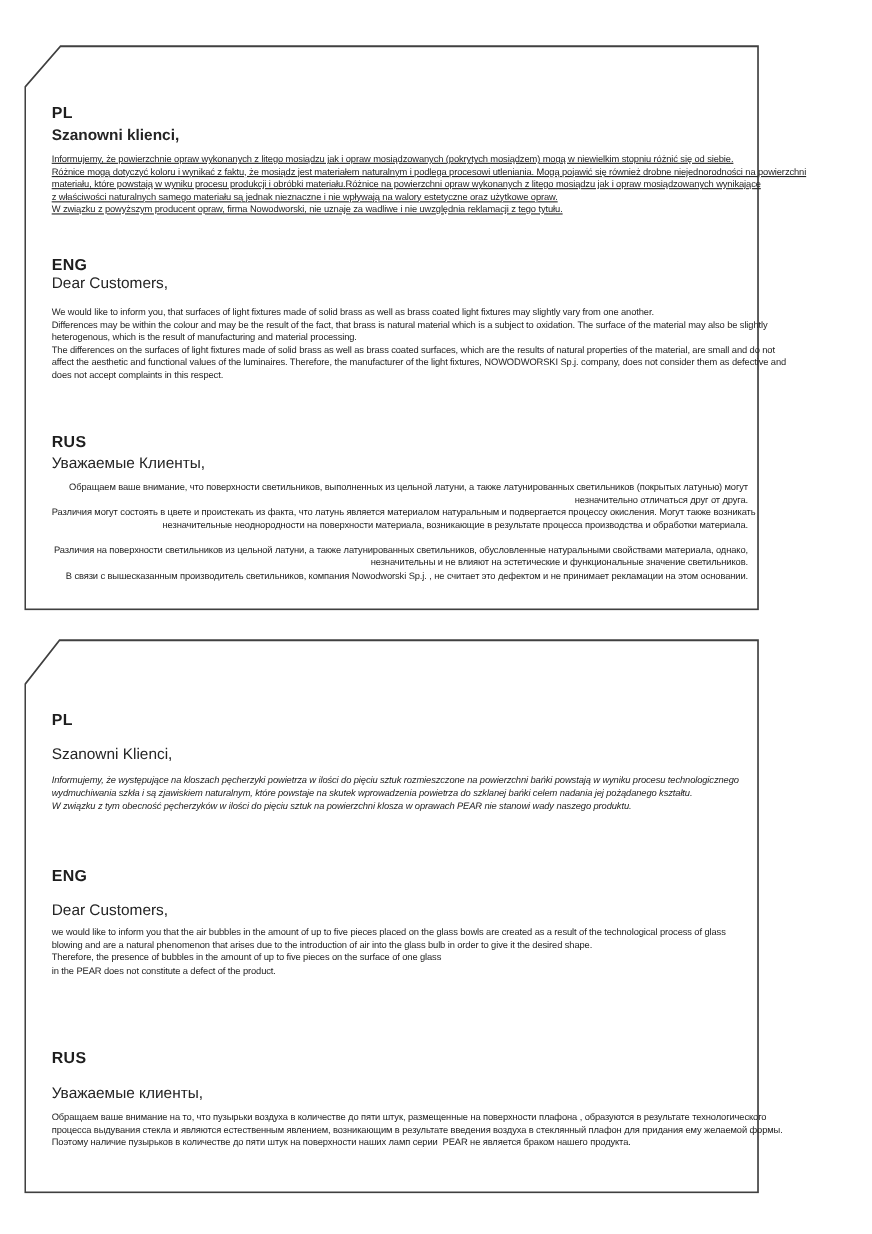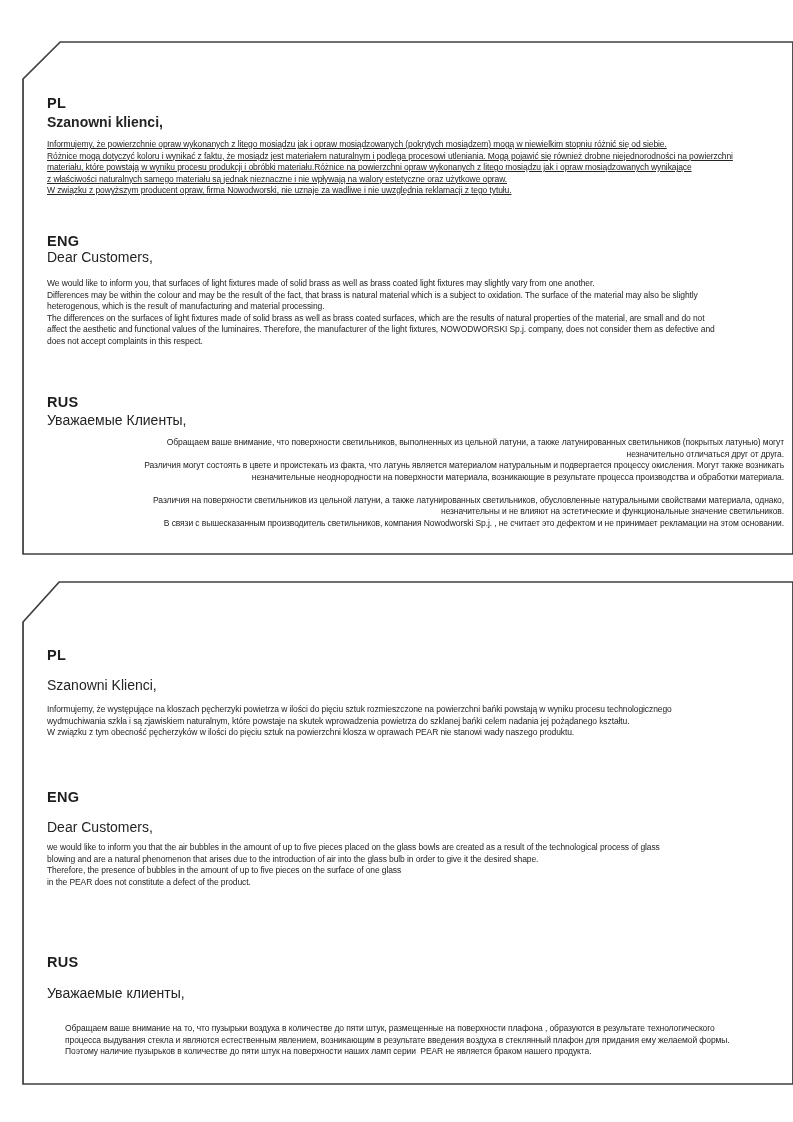--- a/index.html
+++ b/index.html
@@ -5,21 +5,21 @@
   html, body { margin: 0; padding: 0; }
   body {
     width: 793px; height: 1122px;
     background: #ffffff;
     font-family: "Liberation Sans", sans-serif;
     color: #262626;
     -webkit-font-smoothing: antialiased;
   }
   .page { position: relative; width: 793px; height: 1122px; background: #ffffff; overflow: hidden; }
 
-  .box { position: absolute; left: 22px; width: 772px; }
+  .box { position: absolute; left: 22px; width: 668px; }
   .box1 { top: 41px; height: 514px; }
   .box2 { top: 581px; height: 504px; }
   .frame { position: absolute; left: 0; top: 0; width: 100%; height: 100%; display: block; }
 
   .section { position: absolute; left: 25px; right: 10px; }
   .heading {
     position: absolute; top: 0; left: 0;
     font-size: 14.5px; font-weight: bold; line-height: 14px;
     letter-spacing: 0.3px; color: #1e1e1e;
   }
@@ -34,23 +34,23 @@
     color: #242424;
     white-space: pre; overflow: visible;
   }
 
   
   .b1-pl  { top: 55px; }  .b1-pl  .salutation { top: 21px; } .b1-pl  .bodytext { top: 43px; text-decoration: underline; }
   .b1-eng { top: 193px; } .b1-eng .salutation { top: 18px; } .b1-eng .bodytext { top: 44px; }
   .b1-rus { top: 354px; } .b1-rus .salutation { top: 20px; } .b1-rus .bodytext { top: 42px; text-align: right; }
 
   
-  .b2-pl  { top: 67px; }  .b2-pl  .salutation { top: 32px; } .b2-pl  .bodytext { top: 56px; }
+  .b2-pl  { top: 67px; }  .b2-pl  .salutation { top: 32px; } .b2-pl  .bodytext { top: 56px; font-style: italic; }
   .b2-eng { top: 209px; } .b2-eng .salutation { top: 32px; } .b2-eng .bodytext { top: 52px; }
-  .b2-rus { top: 374px; } .b2-rus .salutation { top: 33px; } .b2-rus .bodytext { top: 68px; margin-left: 18px; }
+  .b2-rus { top: 374px; } .b2-rus .salutation { top: 33px; } .b2-rus .bodytext { top: 55px; }
 </style>
 </head>
 <body>
 
 <div class="page">
 
   <section class="box box1">
     <svg class="frame" viewBox="0 0 748 514" preserveAspectRatio="none" aria-hidden="true">
       <polygon points="37,1 747,1 747,513 1,513 1,38" fill="none" stroke="#404040" stroke-width="1.7"></polygon>
     </svg>

